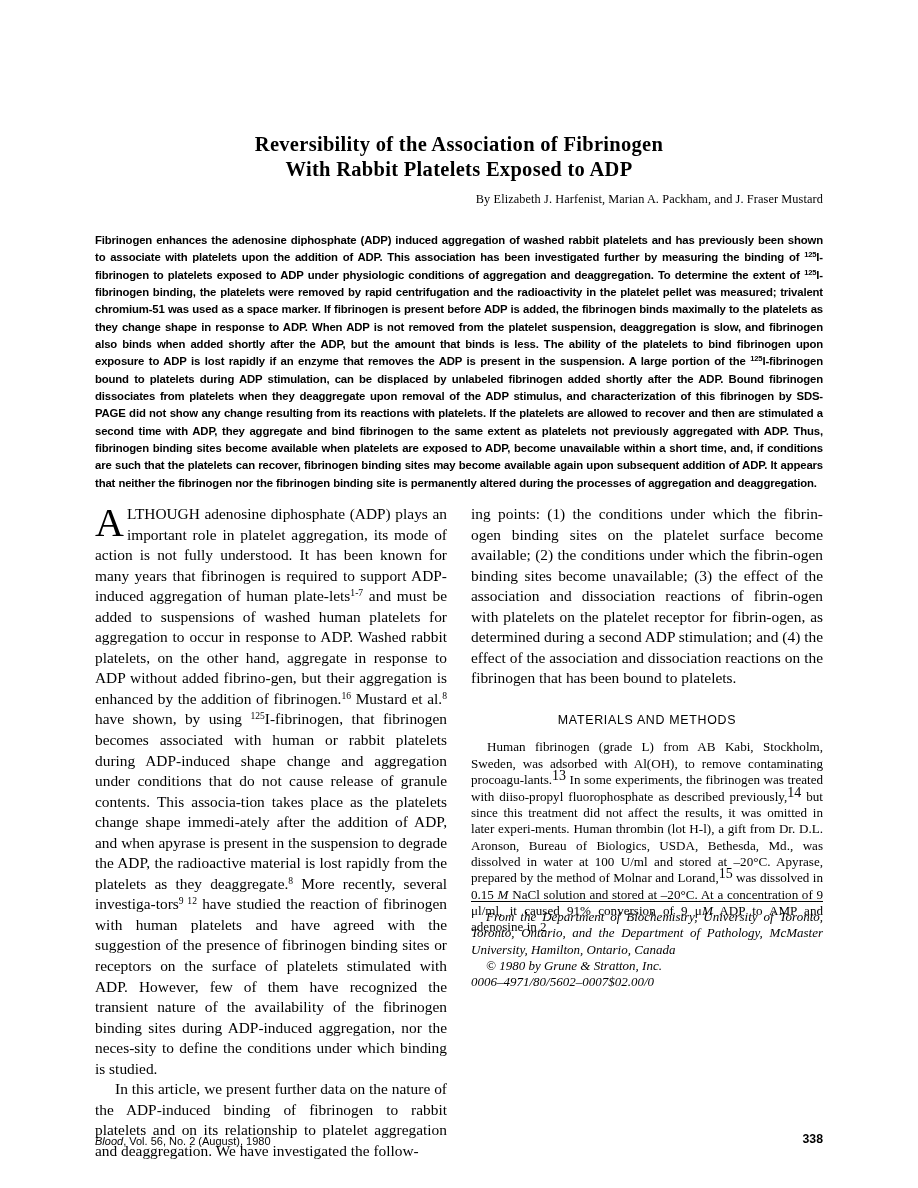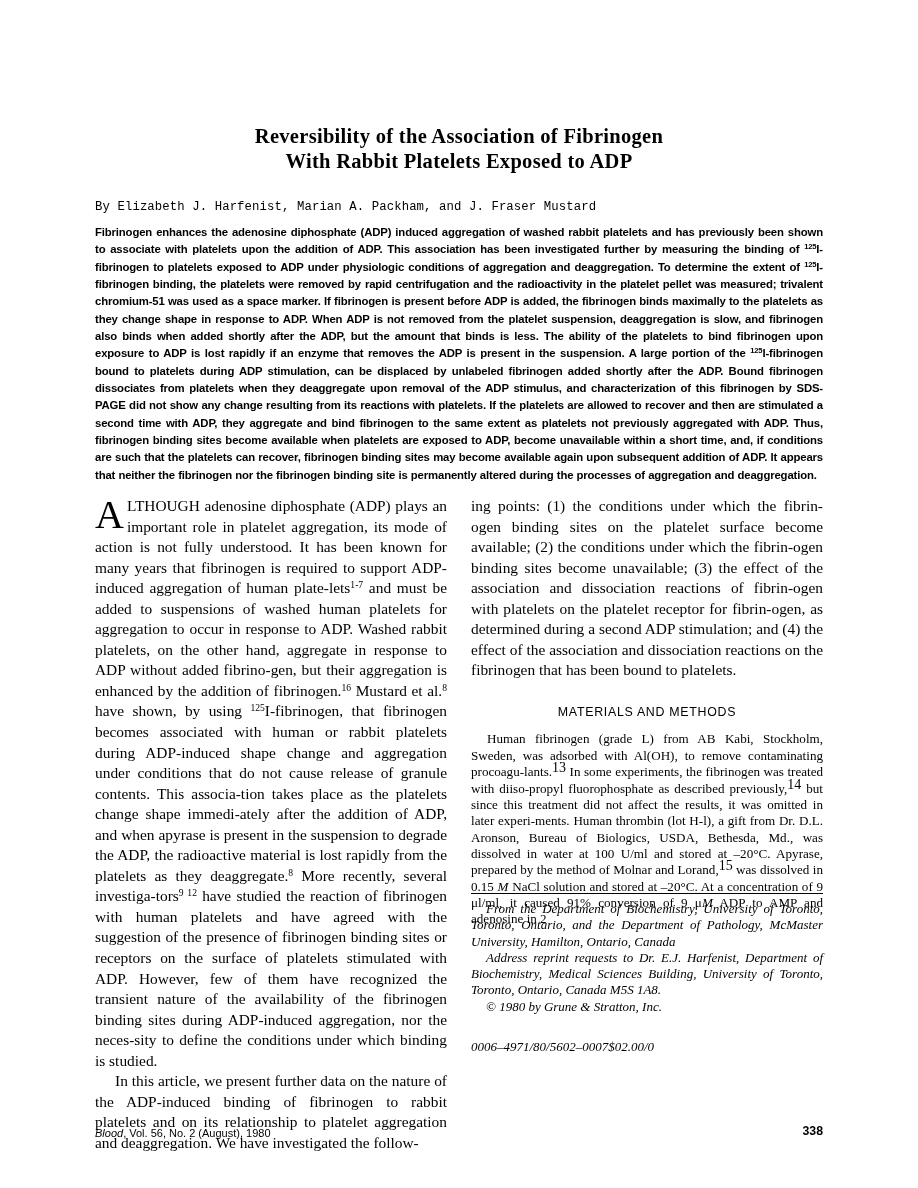--- a/index.html
+++ b/index.html
@@ -10,21 +10,21 @@
   body {
     width: 918px;
     height: 1188px;
     position: relative;
     font-family: "Liberation Serif", serif;
     color: #000000;
     overflow: hidden;
   }
   .page {
     position: absolute;
-    left: 0; top: 0;
+    left: 0; top: 8px;
     width: 918px;
     height: 840px;
   }
 
   
   .title {
     position: absolute;
     left: 95px;
     top: 124px;
     width: 728px;
@@ -35,26 +35,25 @@
     line-height: 25px;
     letter-spacing: 0.3px;
   }
   .title-line { display: block; }
 
   .byline {
     position: absolute;
     left: 95px;
     top: 184px;
     width: 728px;
-    text-align: left;
-    font-family: Liberation Mono, monospace;
+    text-align: right;
+    font-family: Liberation Serif, serif;
     font-size: 12.3px;
     font-weight: normal;
     letter-spacing: 0.1px;
-    margin-top: 16px;
   }
 
   
   .abstract {
     position: absolute;
     left: 95px;
     top: 224px;
     width: 728px;
     font-family: "Liberation Sans", sans-serif;
     font-weight: bold;
@@ -159,21 +158,21 @@
     font-family: "Liberation Serif", serif;
     font-style: italic;
     font-size: 13px;
     line-height: 16.25px;
     text-align: justify;
   }
   .footnote p {
     margin: 0;
     text-indent: 15px;
   }
-  .footnote p.nofirst { text-indent: 0; margin-top: 24px; }
+  .footnote p.nofirst { text-indent: 0; }
 
   
   .footer-left {
     position: absolute;
     left: 95px;
     top: 1127px;
     font-family: "Liberation Sans", sans-serif;
     font-size: 11px;
   }
   .footer-left .jname {
@@ -217,21 +216,20 @@
     <div class="section-head">MATERIALS AND METHODS</div>
     <div class="methods">
       <p><span>Human fibrinogen (grade L) from AB Kabi, Stockholm, Sweden, was adsorbed with Al(OH), to remove contaminating procoagu‐lants.</span><sup>13</sup><span> In some experiments, the fibrinogen was treated with diiso‐propyl fluorophosphate as described previously,</span><sup>14</sup><span> but since this treatment did not affect the results, it was omitted in later experi‐ments. Human thrombin (lot H-l), a gift from Dr. D.L. Aronson, Bureau of Biologics, USDA, Bethesda, Md., was dissolved in water at 100 U/ml and stored at –20°C. Apyrase, prepared by the method of Molnar and Lorand,</span><sup>15</sup><span> was dissolved in 0.15 </span><i>M</i><span> NaCl solution and stored at –20°C. At a concentration of 9 μl/ml, it caused 91% conversion of 9 μ</span><i>M</i><span> ADP to AMP and adenosine in 2</span></p>
     </div>
   </div>
 
   <div class="footnote-rule"></div>
 
   <div class="footnote">
     <p>From the Department of Biochemistry, University of Toronto, Toronto, Ontario, and the Department of Pathology, McMaster University, Hamilton, Ontario, Canada</p>
-    <p>Address reprint requests to Dr. E.J. Harfenist, Department of Biochemistry, Medical Sciences Building, University of Toronto, Toronto, Ontario, Canada M5S 1A8.</p>
     <p>© 1980 by Grune &amp; Stratton, Inc.</p>
     <p class="nofirst">0006–4971/80/5602–0007$02.00/0</p>
   </div>
 
   <div class="footer-left"><span class="jname">Blood</span><span>, Vol. 56, No. 2 (August), 1980</span></div>
   <div class="footer-page">338</div>
 
 </div>
 
 </body></html>

